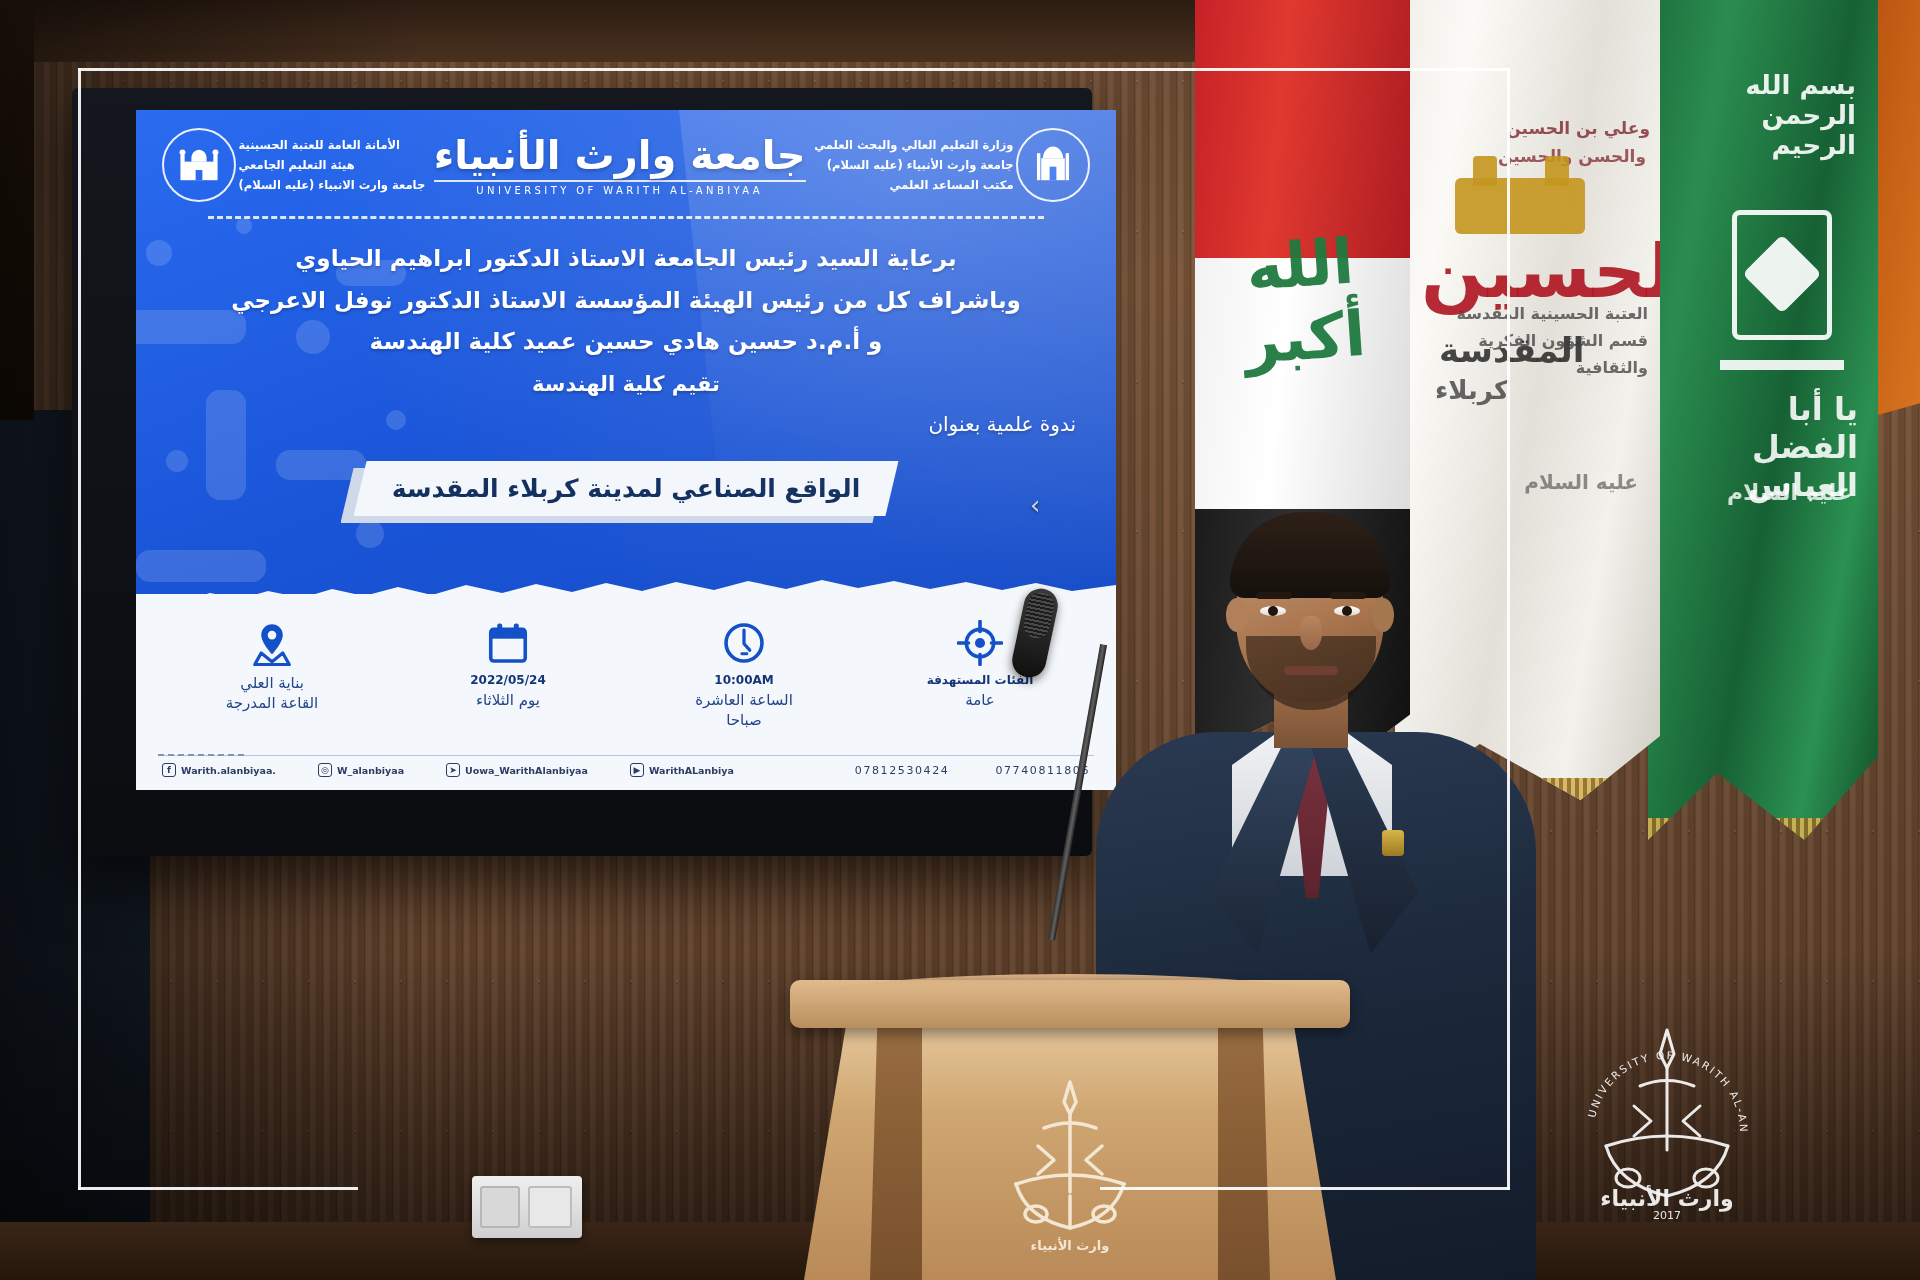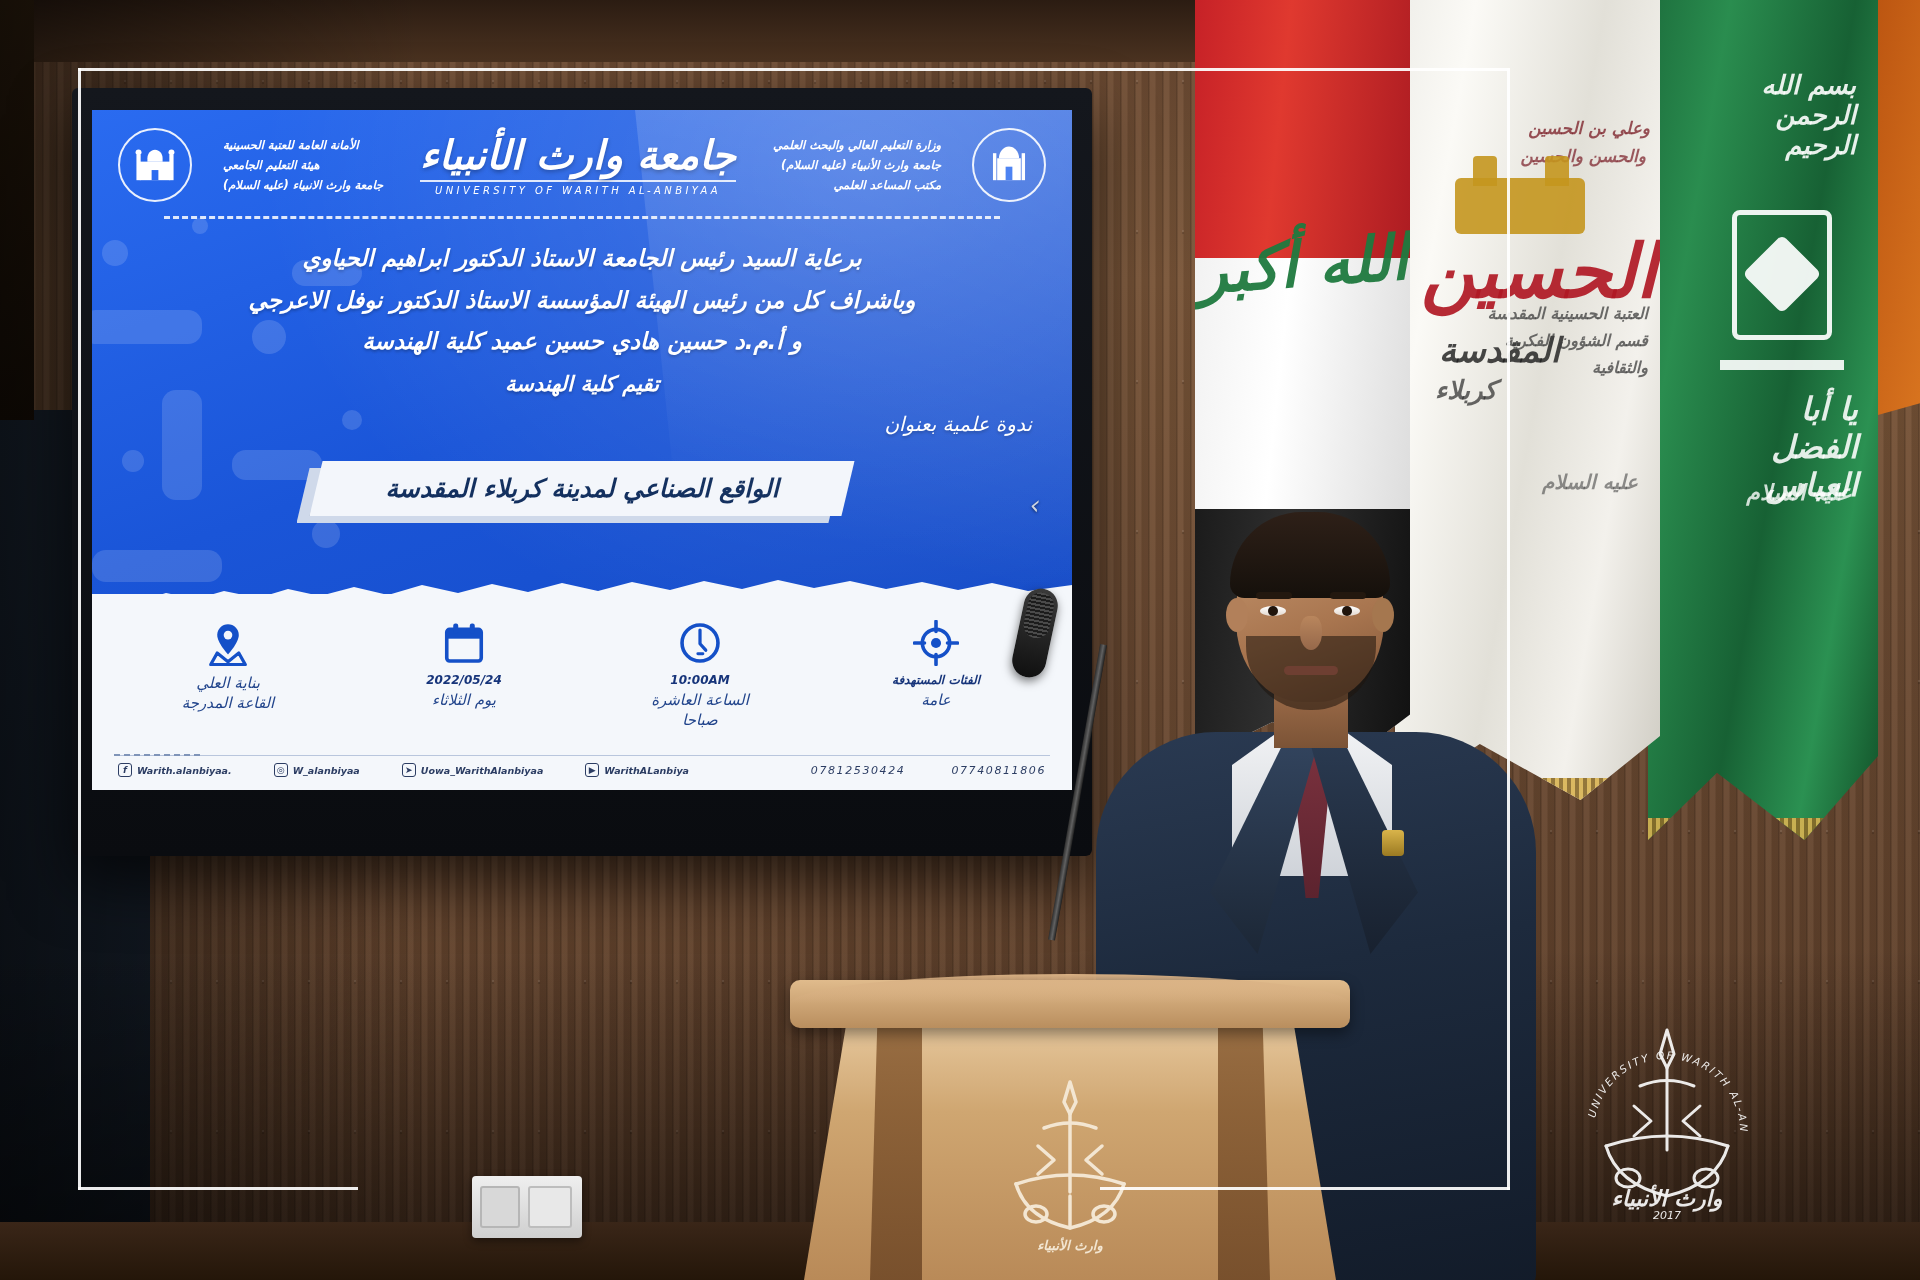--- a/index.html
+++ b/index.html
@@ -1,19 +1,19 @@
 <!DOCTYPE html>
 <html><head>
 <meta charset="utf-8">
 <style>
   * { margin:0; padding:0; box-sizing:border-box; }
   html,body { width:1920px; height:1280px; overflow:hidden; background:#000; }
   body { font-family:"DejaVu Sans","Liberation Sans",sans-serif; }
 
-  #stage { position:relative; width:1920px; height:1280px; overflow:hidden;font-style:italic; }
+  #stage { position:relative; width:1920px; height:1280px; overflow:hidden; }
 
   
   .wall {
     position:absolute; inset:0;
     background:
       repeating-linear-gradient(90deg,
         rgba(0,0,0,.20) 0px, rgba(0,0,0,.20) 1px,
         rgba(255,255,255,.035) 2px, rgba(255,255,255,.035) 7px,
         rgba(0,0,0,.10) 8px, rgba(0,0,0,.10) 14px),
       linear-gradient(180deg,#6d4b33 0%,#7a5639 22%,#6b4a32 55%,#573a26 100%);
@@ -49,20 +49,21 @@
   .board-outer {
     position:absolute; left:72px; top:88px; width:1020px; height:768px;
     background:linear-gradient(180deg,#14171d,#0a0c10);
     border-radius:6px;
     box-shadow:0 26px 60px rgba(0,0,0,.65);
     padding:22px 20px 0 20px;
   }
   .board-screen {
     position:relative; width:980px; height:680px; overflow:hidden;
     background:#1f57d8;
+    margin-left:44px;
   }
   .board-chin {
     position:absolute; left:72px; top:845px; width:1020px; height:42px;
     background:linear-gradient(180deg,#20242c,#0e1116);
     border-radius:0 0 6px 6px;
     box-shadow:0 12px 26px rgba(0,0,0,.5);
   }
   .brand {
     position:absolute; left:330px; top:11px;
     color:#c8cfdb; font-size:13px; font-weight:bold; letter-spacing:.4px;

